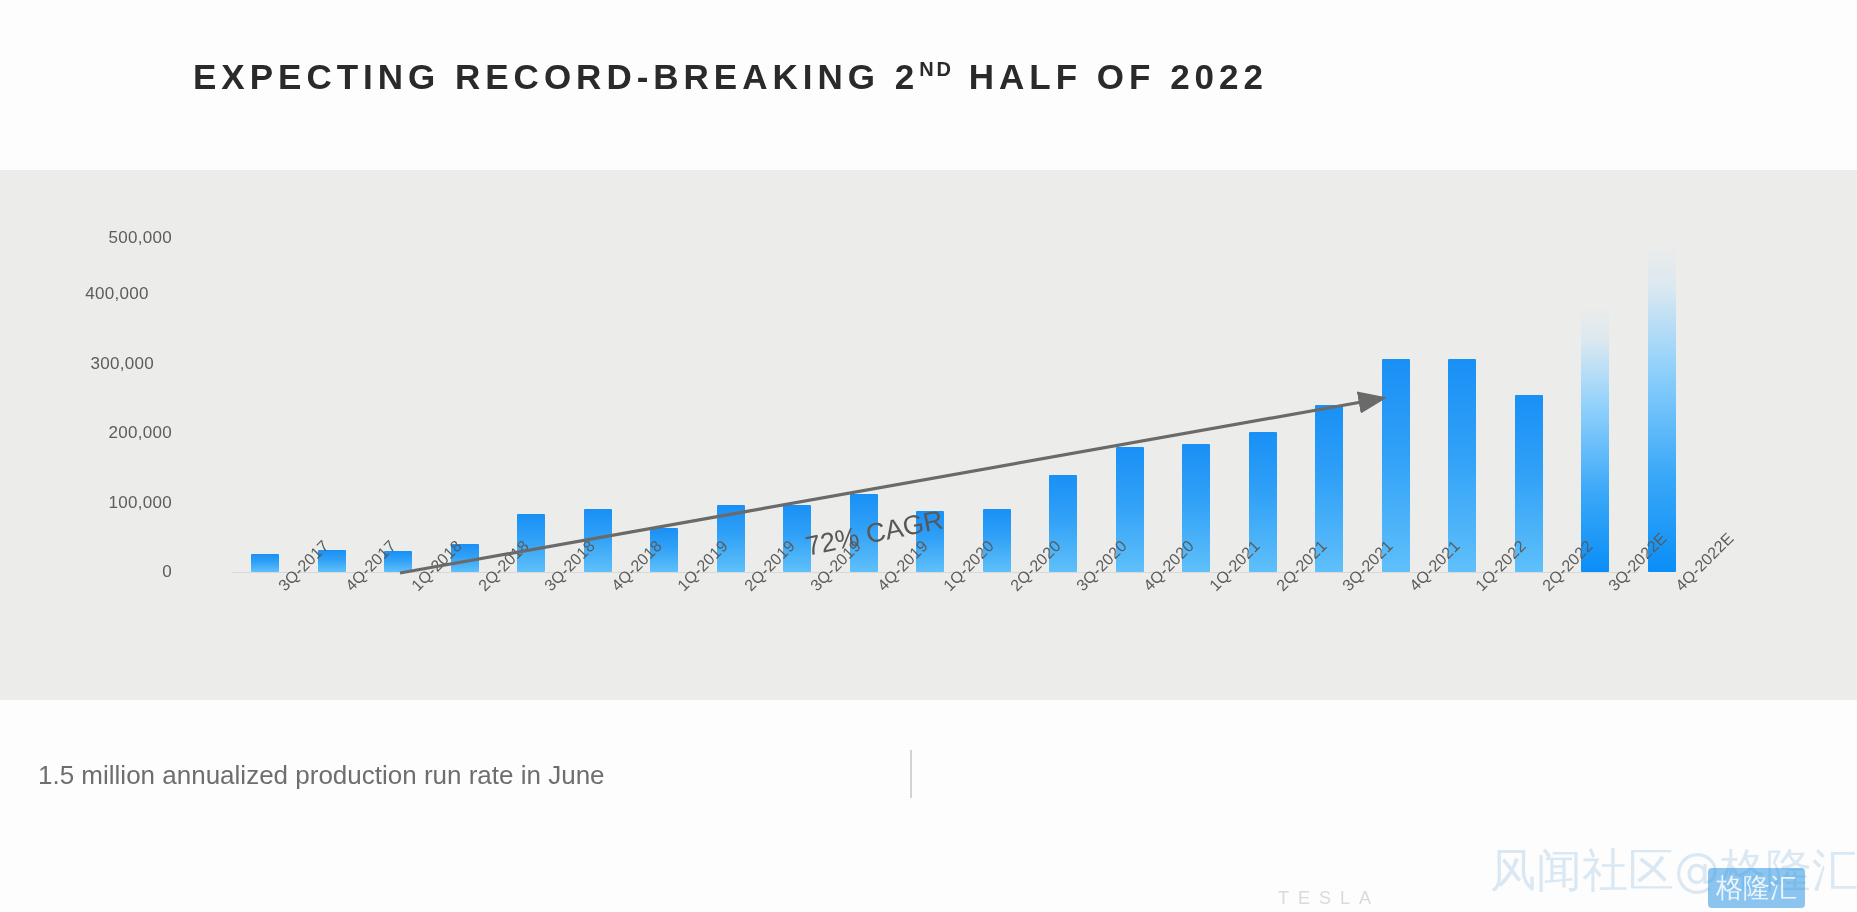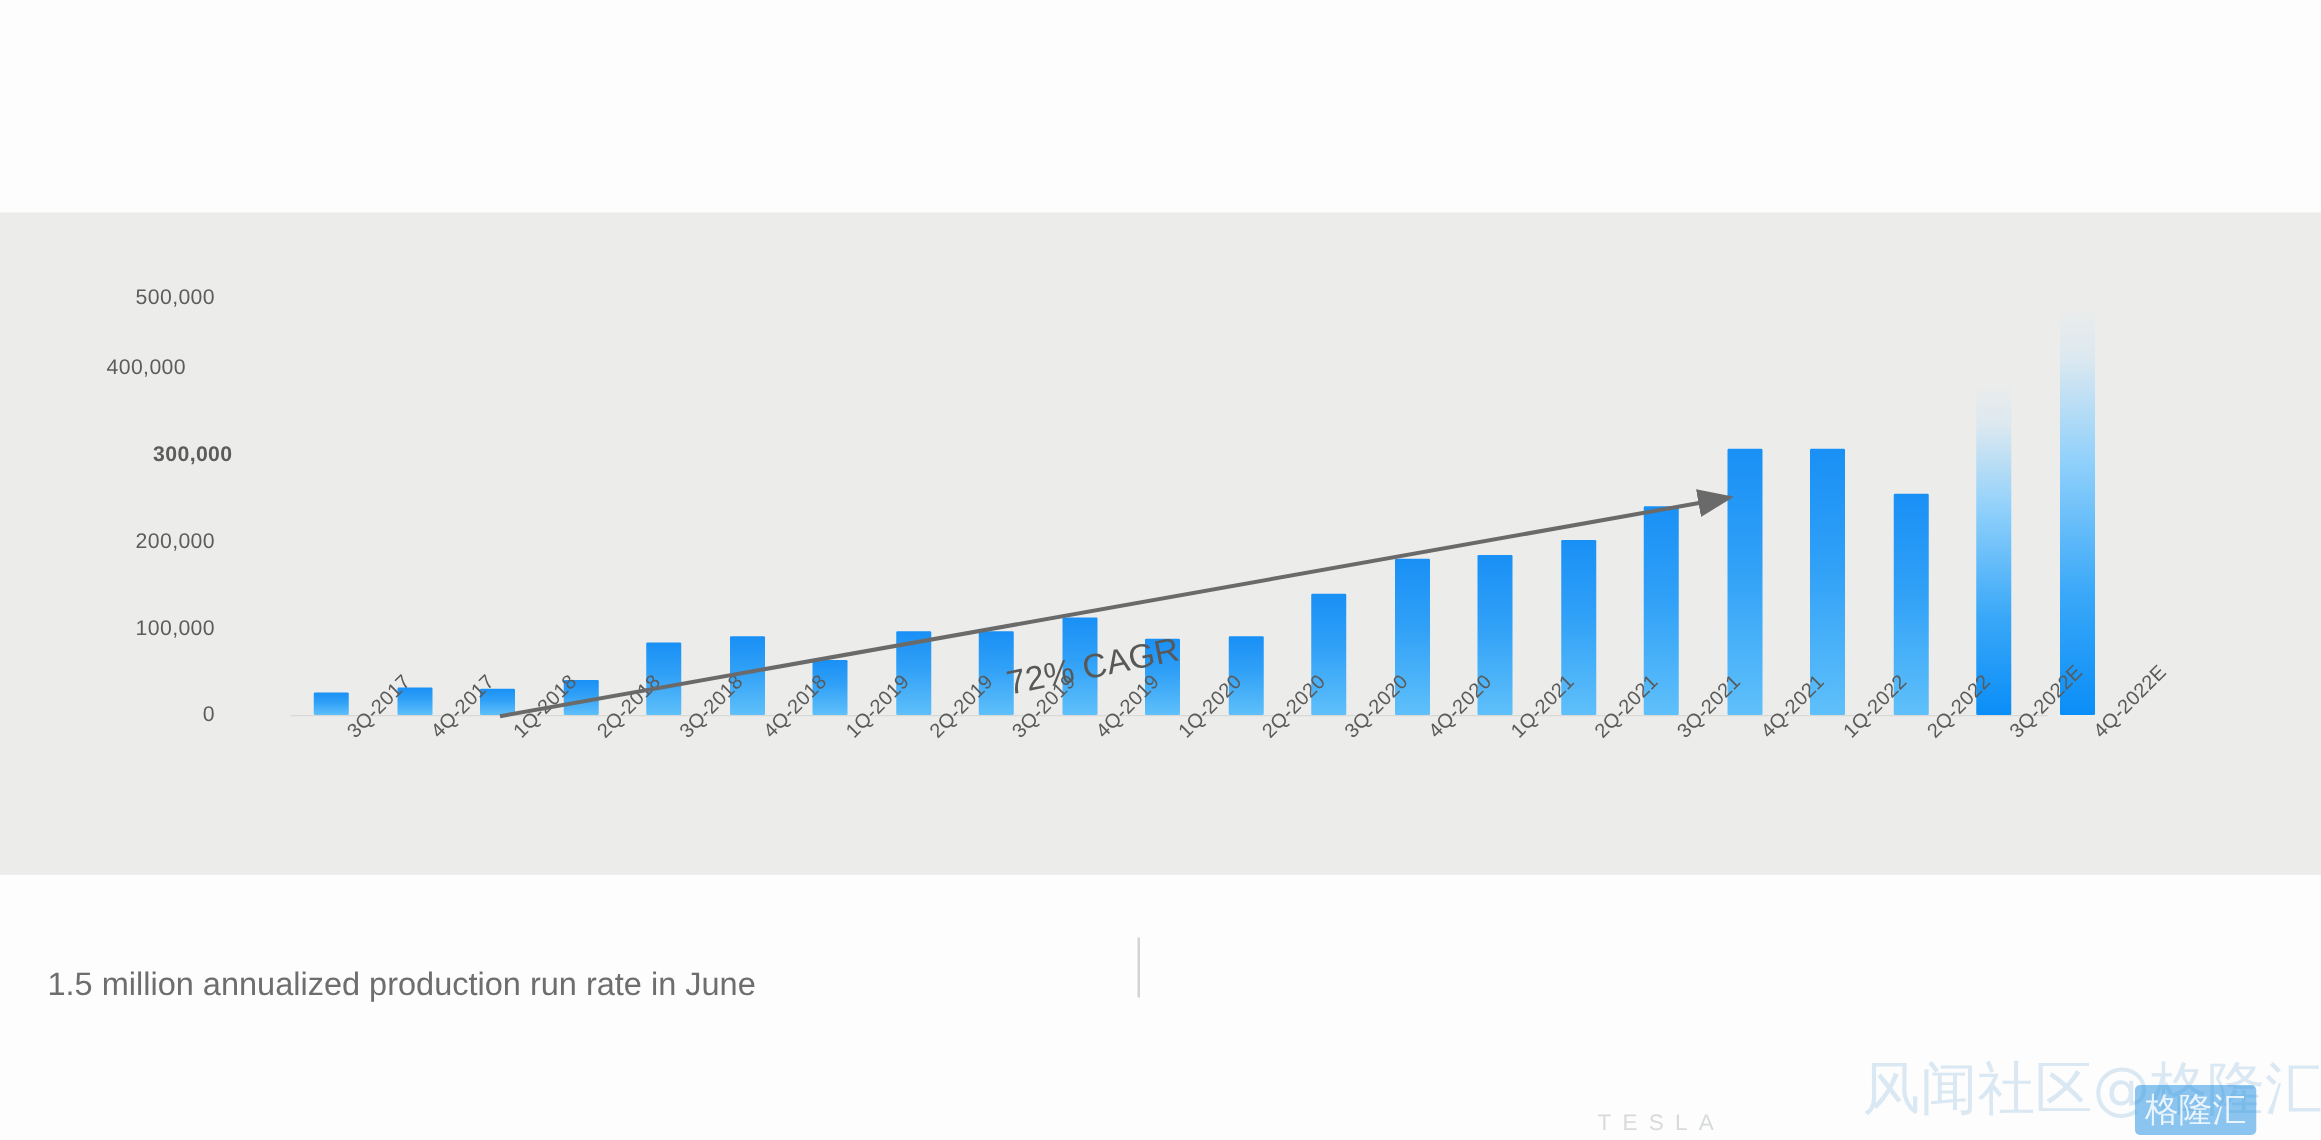--- a/index.html
+++ b/index.html
@@ -133,21 +133,21 @@
     background: #fdfdfd;
   }
   .footer-text {
     position: absolute;
     top: 60px;
     font-size: 26px;
     color: #6e6e6e;
     white-space: nowrap;
     font-family: "Liberation Sans", sans-serif;
   }
-  #footer-left  { left: 38px; margin-top: 12px; }
+  #footer-left  { left: 38px; }
   #footer-right { left: 988px; }
   #footer-divider {
     position: absolute;
     left: 910px;
     top: 50px;
     width: 2px;
     height: 48px;
     background: #d3d3d3;
   }
 
@@ -188,29 +188,34 @@
     color: rgba(170,175,180,0.45);
     white-space: nowrap;
     font-family: "Liberation Sans", sans-serif;
   }
 </style>
 </head>
 <body>
 
 <div id="slide">
 
+  <div id="title-band">
+    <div id="page-title">
+      <span>EXPECTING RECORD-BREAKING 2</span><sup>ND</sup><span> HALF OF 2022</span>
+    </div>
+  </div>
 
   <div id="chart-panel">
     <div id="plot">
 
       <div id="y-axis">
           <div class="ylabel" style="top: 402px; left: 62px; width: 110px; right: auto;">0</div>
           <div class="ylabel" style="top: 332.5px; left: 62px; width: 110px; right: auto;">100,000</div>
           <div class="ylabel" style="top: 263px; left: 62px; width: 110px; right: auto;">200,000</div>
-          <div class="ylabel" style="top: 193.5px; left: 76px; width: 110px; right: auto; font-weight: bold;">300,000</div>
+          <div class="ylabel" style="top: 193.5px; left: 44px; width: 110px; right: auto;">300,000</div>
           <div class="ylabel" style="top: 124px; left: 62px; width: 110px; right: auto; text-align: center;">400,000</div>
           <div class="ylabel" style="top: 68px; left: 62px; width: 110px; right: auto;">500,000</div>
         </div>
       <div id="bars-layer">
           <div class="bar" style="left: 251.25px; height: 18.07px;"></div>
           <div class="bar" style="left: 317.75px; height: 21.545px;"></div>
           <div class="bar" style="left: 384.25px; height: 20.85px;"></div>
           <div class="bar" style="left: 450.75px; height: 28.495px;"></div>
           <div class="bar" style="left: 517.25px; height: 58.38px;"></div>
           <div class="bar" style="left: 583.75px; height: 62.55px;"></div>

